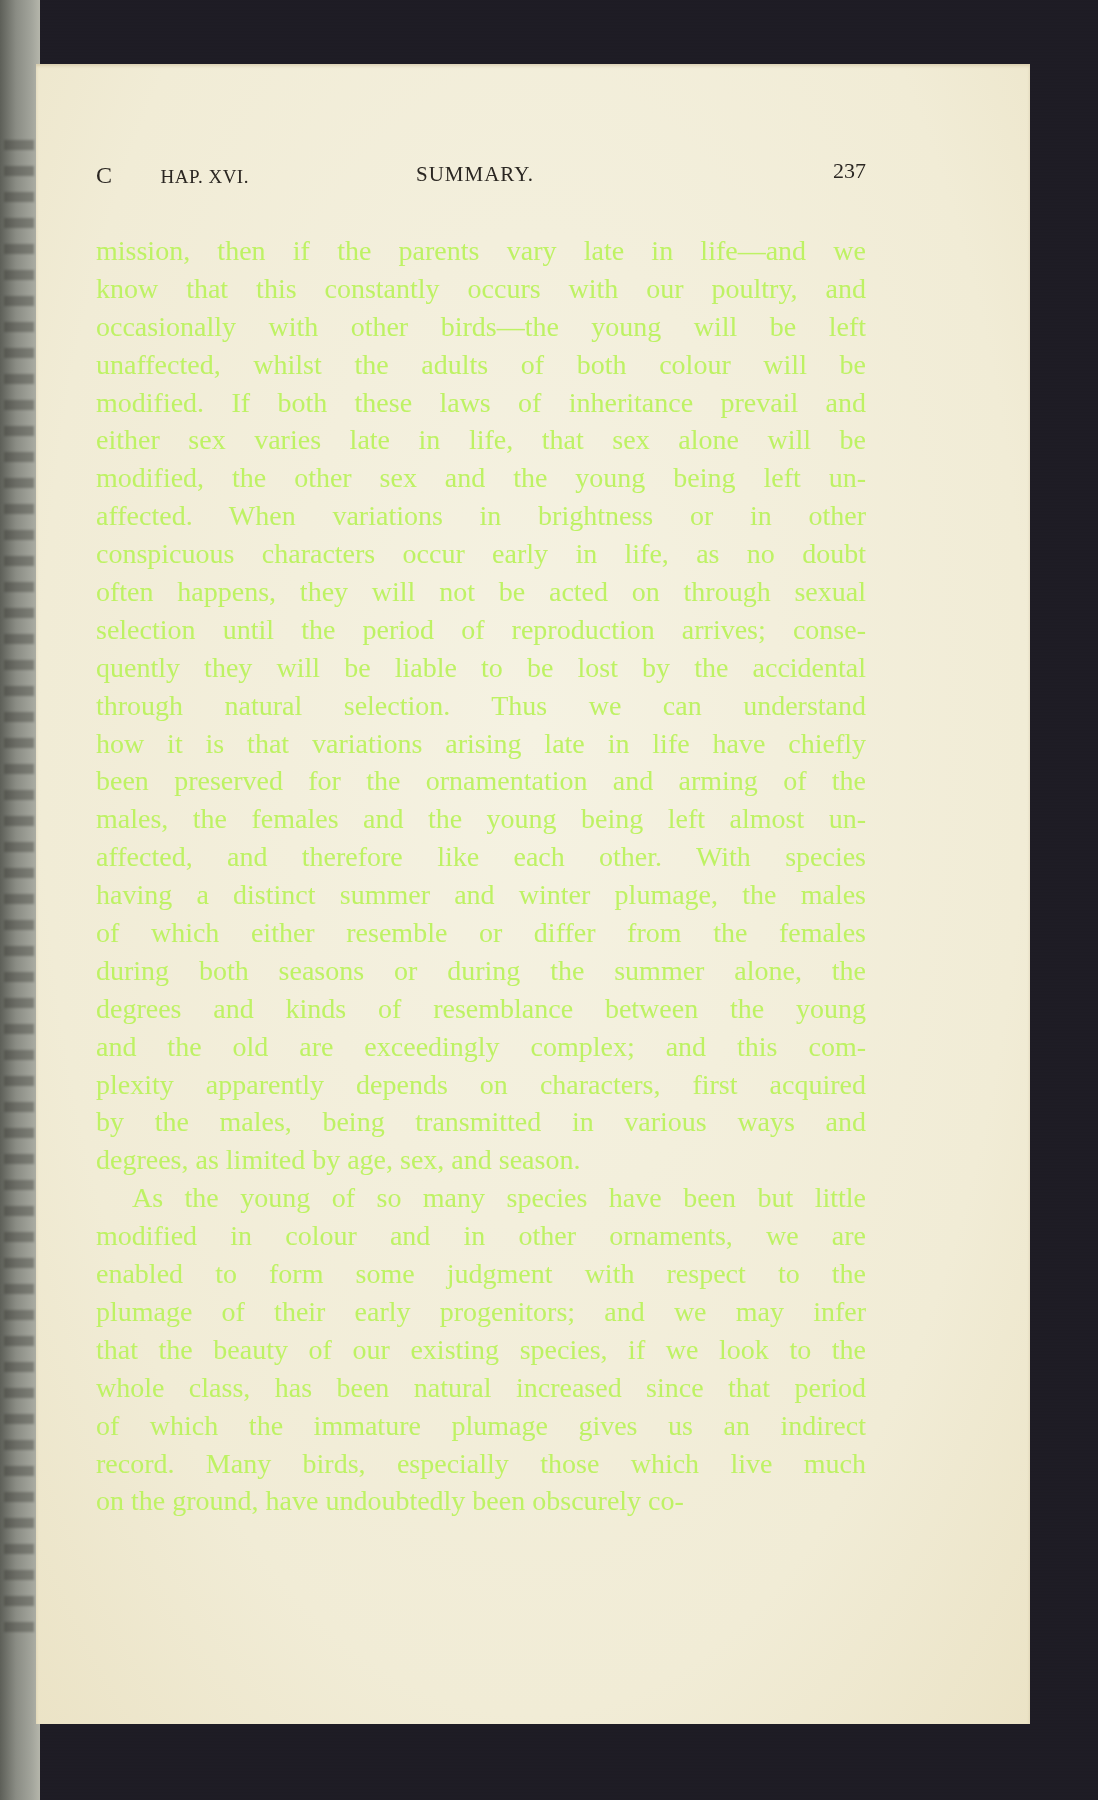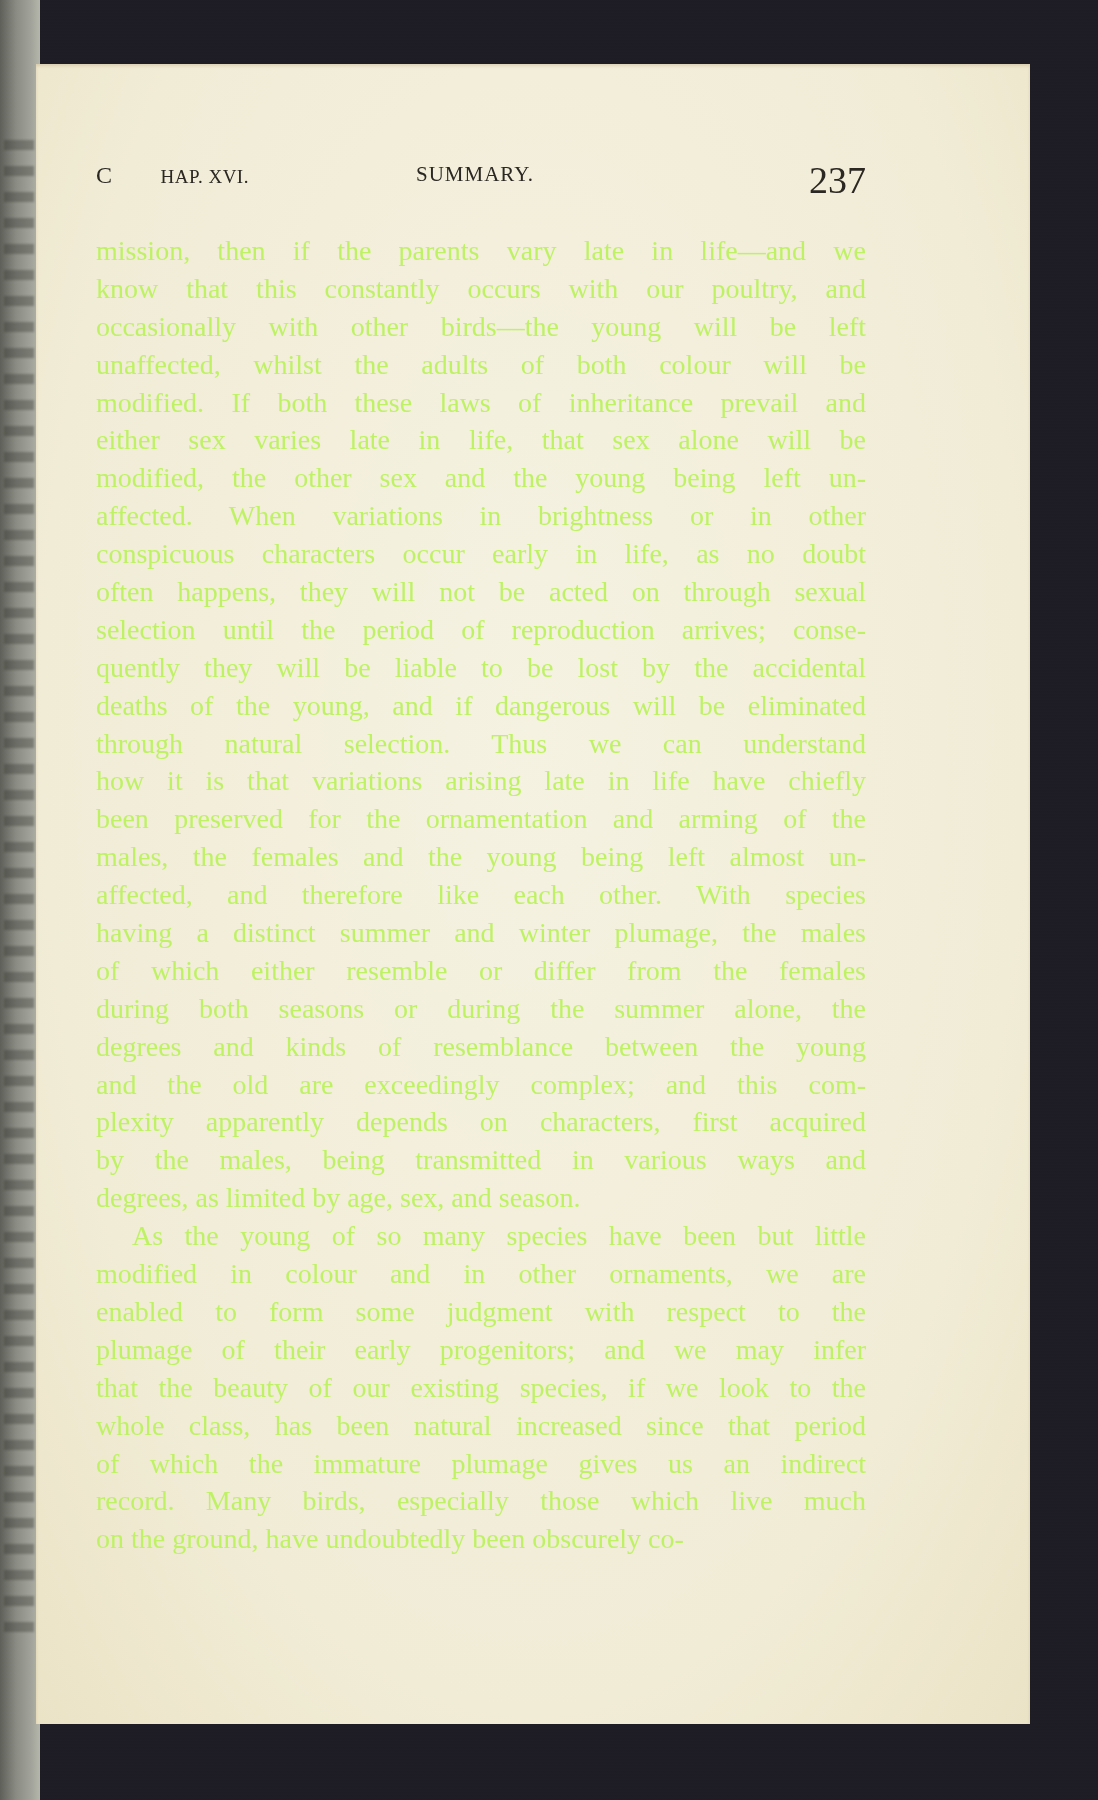--- a/index.html
+++ b/index.html
@@ -13,21 +13,21 @@
     background:repeating-linear-gradient(180deg,rgba(50,50,45,.35) 0 10px,transparent 10px 26px);
     filter:blur(1px);}
   .page{position:absolute;left:36px;top:64px;width:994px;height:1660px;
     background:#f2eedb;
     background-image:radial-gradient(ellipse at 50% 40%,#f5f2e2 0%,#f1ecd6 70%,#ebe3c6 100%);
     box-shadow:inset 0 2px 3px rgba(160,130,80,.25);}
   .header{position:absolute;left:96px;top:160px;width:770px;height:34px;color:#2b2722;}
   .hdr-chap{position:absolute;left:0;top:2px;font-size:24px;letter-spacing:.5px;}
   .hdr-chap .sc{font-size:19px;margin-left:48px;}
   .hdr-title{position:absolute;left:320px;top:2px;font-size:21px;letter-spacing:1px;}
-  .hdr-page{position:absolute;right:0;top:-2px;font-size:38px;}
+  .hdr-page{position:absolute;right:0;top:-2px;font-size:22px;}
   .body{position:absolute;left:96px;top:232px;width:770px;color:#bef264;font-size:28px;line-height:37.9px;}
   .line{display:block;height:37.9px;white-space:nowrap;text-align:justify;text-align-last:justify;overflow:hidden;}
   .line.last{text-align-last:left;}
   .line.indent{padding-left:36px;}
 </style>
 </head>
 <body>
 
 <div class="cloth"></div>
 <div class="spine">
@@ -48,21 +48,20 @@
     <span class="line">occasionally with other birds—the young will be left</span>
     <span class="line">unaffected, whilst the adults of both colour will be</span>
     <span class="line">modified.  If both these laws of inheritance prevail and</span>
     <span class="line">either sex varies late in life, that sex alone will be</span>
     <span class="line">modified, the other sex and the young being left un-</span>
     <span class="line">affected.  When variations in brightness or in other</span>
     <span class="line">conspicuous characters occur early in life, as no doubt</span>
     <span class="line">often happens, they will not be acted on through sexual</span>
     <span class="line">selection until the period of reproduction arrives; conse-</span>
     <span class="line">quently they will be liable to be lost by the accidental</span>
-    <span class="line">deaths of the young, and if dangerous will be eliminated</span>
     <span class="line">through natural selection.  Thus we can understand</span>
     <span class="line">how it is that variations arising late in life have chiefly</span>
     <span class="line">been preserved for the ornamentation and arming of the</span>
     <span class="line">males, the females and the young being left almost un-</span>
     <span class="line">affected, and therefore like each other.  With species</span>
     <span class="line">having a distinct summer and winter plumage, the males</span>
     <span class="line">of which either resemble or differ from the females</span>
     <span class="line">during both seasons or during the summer alone, the</span>
     <span class="line">degrees and kinds of resemblance between the young</span>
     <span class="line">and the old are exceedingly complex; and this com-</span>

